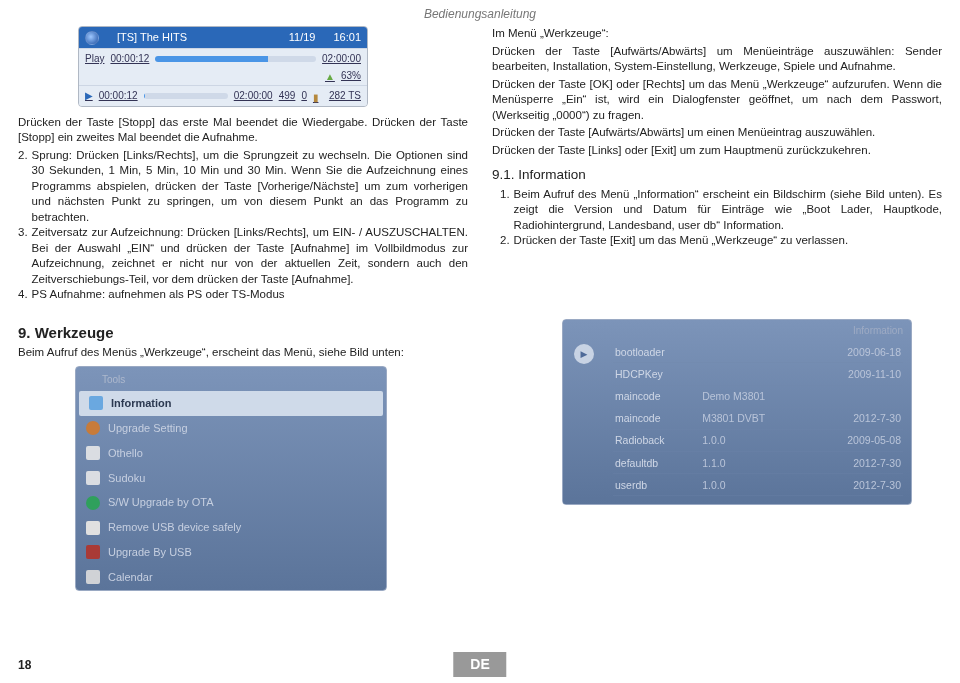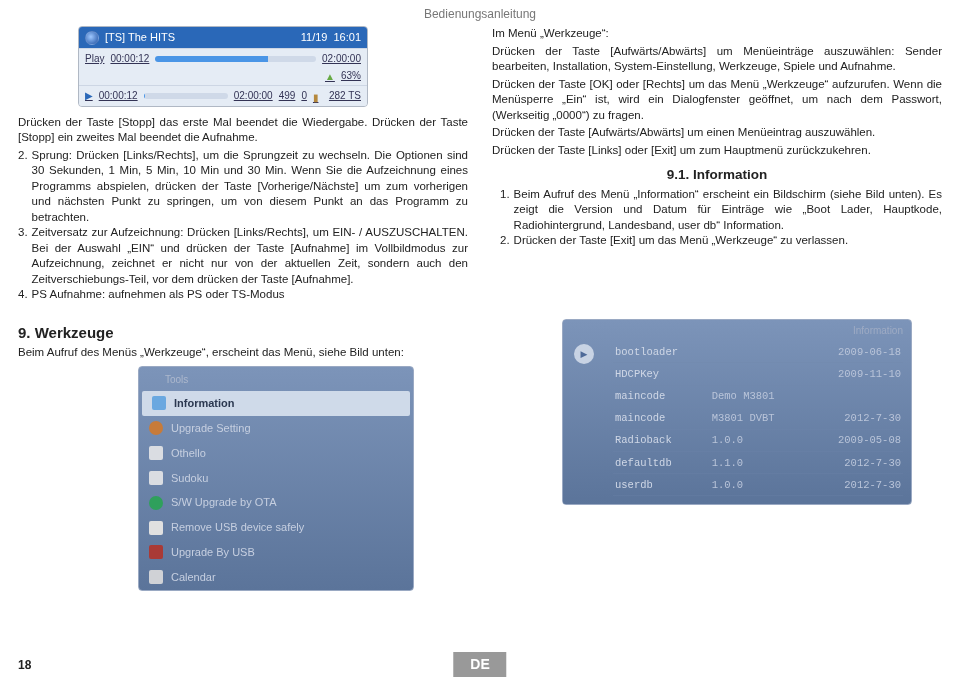--- a/index.html
+++ b/index.html
@@ -8,20 +8,21 @@
     height: 683px;
     font-family: Arial, Helvetica, sans-serif;
     font-size: 11.5px;
     color: #222;
     background: #fff;
     position: relative;
     line-height: 1.35;
   }
   .page-header {
     text-align: center;
+    font-style: italic;
     color: #777;
     font-size: 12px;
     padding-top: 6px;
     padding-bottom: 4px;
   }
   .columns {
     display: flex;
     padding: 0 18px;
     gap: 24px;
   }
@@ -40,21 +41,21 @@
     margin-bottom: 8px;
     background: #e5ecf5;
   }
   .player .titlebar {
     display: flex;
     background: #2a68b8;
     color: #fff;
     padding: 3px 6px;
     font-size: 11px;
     align-items: center;
-    gap: 6px;
+    gap: 18px;
   }
   .player .titlebar .grow { flex: 1; }
   .player .titlebar .disc {
     width: 14px; height: 14px; border-radius: 50%;
     background: radial-gradient(circle at 40% 40%, #9ec8ff, #1d4fa0);
     border: 1px solid #fff2;
   }
   .player .row {
     display: flex;
     align-items: center;
@@ -71,31 +72,31 @@
   .player .icon-up { width:10px;height:10px;display:inline-block;color:#6a4; }
   .player .icon-film { width:10px;height:10px;display:inline-block;color:#b5883c; }
 
   p.body { text-align: justify; margin-bottom: 2px; }
   .col-left p, .col-left div { text-align: justify; }
   .numitem { display: flex; gap: 4px; text-align: justify; }
   .numitem .n { flex: none; }
   .numitem .t { flex: 1; text-align: justify; }
 
   h2.section { font-size: 15px; font-weight: bold; margin-top: 10px; margin-bottom: 2px; }
-  h3.sub { font-size: 13.5px; font-weight: bold; margin-top: 8px; margin-bottom: 2px; text-align: center; }
+  h3.sub { font-size: 13.5px; font-weight: normal; margin-top: 8px; margin-bottom: 2px; }
 
   
   .bottom-row { display: flex; padding: 0 18px; gap:36px; margin-top:10px; }
   .bottom-row .col { flex:1; }
 
   
   .tools-menu {
-    width: 276px;
+    width: 312px;
     margin-top: 6px;
-    margin-left: 120px;
+    margin-left: 57px;
     background: linear-gradient(#7c94b9, #5b749a);
     border: 1px solid #9aa9c3;
     border-radius: 4px;
     padding: 6px 0 0 0;
     color: #cfd7e6;
     font-size: 11px;
   }
   .tools-menu .mtitle {
     font-size: 10px; color:#adb8cd; padding: 0 8px 4px 26px;
   }
@@ -133,21 +134,21 @@
     background: linear-gradient(#7c94b9, #5b749a);
     display:flex; align-items:flex-start; justify-content:center;
     padding-top:24px;
   }
   .info-shot .leftpad .play {
     width:20px; height:20px; border-radius:50%; background:#c8d3e4;
     display:flex;align-items:center;justify-content:center;color:#4e6a99;font-size:9px;
   }
   .info-shot .panel { flex:1; padding: 4px 8px 8px 8px; }
   .info-shot .ptitle { text-align:right; color:#9eabc4; font-size:10px; margin-bottom:4px; }
-  .info-shot table { width:100%; border-collapse:collapse;font-family:Liberation Mono, monospace; }
+  .info-shot table { width:100%; border-collapse:collapse; }
   .info-shot td { padding:3.5px 2px; border-bottom:1px solid #6f86aa40; }
   .info-shot td.c2 { color:#b9c4d9; }
   .info-shot td.c3 { text-align:right; color:#b9c4d9; }
 
   .page-number {
     position:absolute; left:18px; bottom:10px; font-size:12px; color:#222;font-weight:bold;
   }
   .lang-tag {
     position:absolute; left:50%; transform:translateX(-50%); bottom:6px;
     background:#999; color:#fff; padding:3px 17px; font-weight:bold; font-size:14px;

